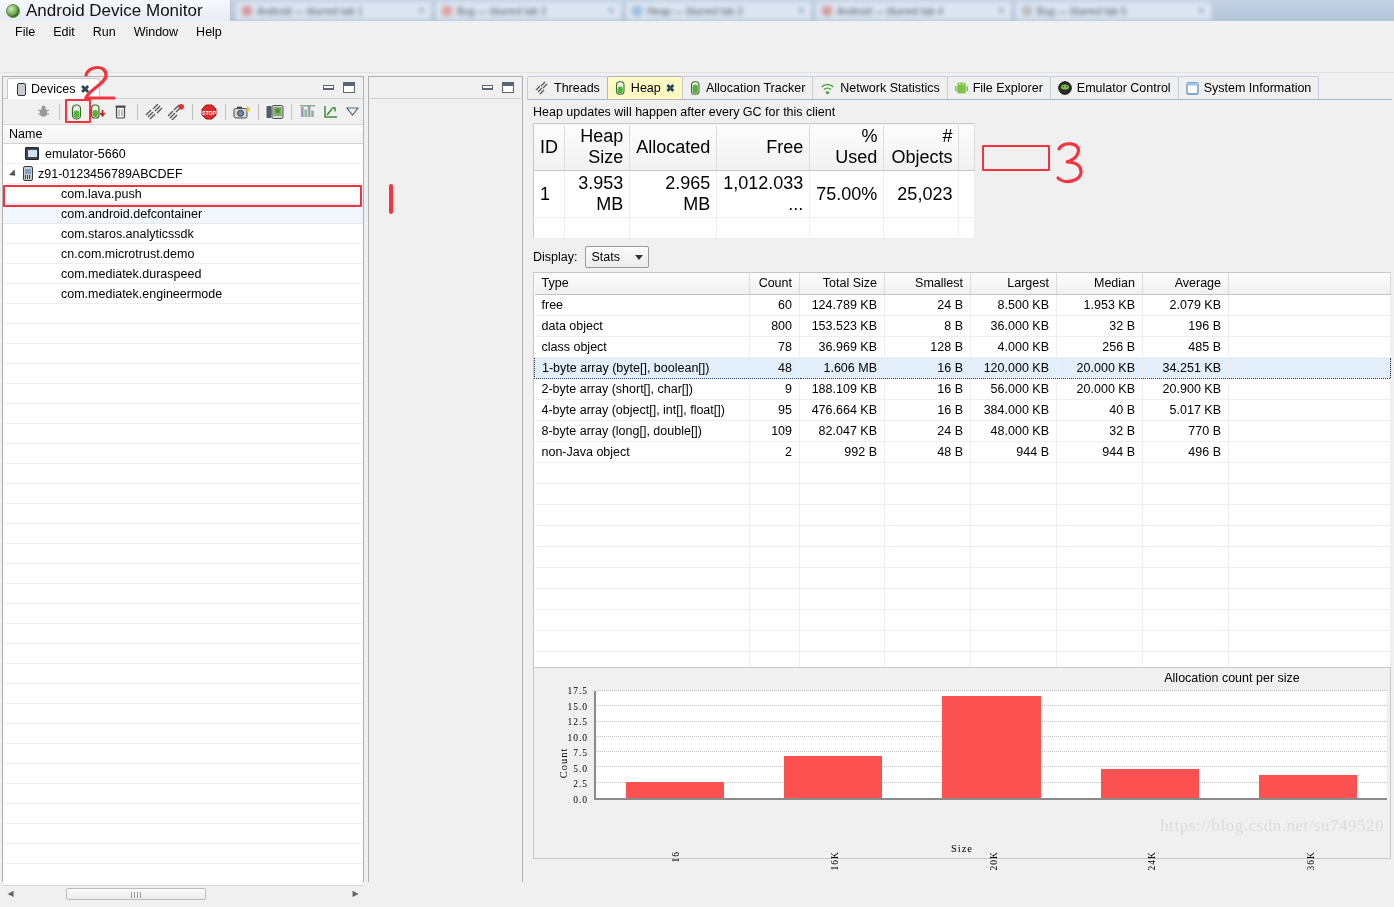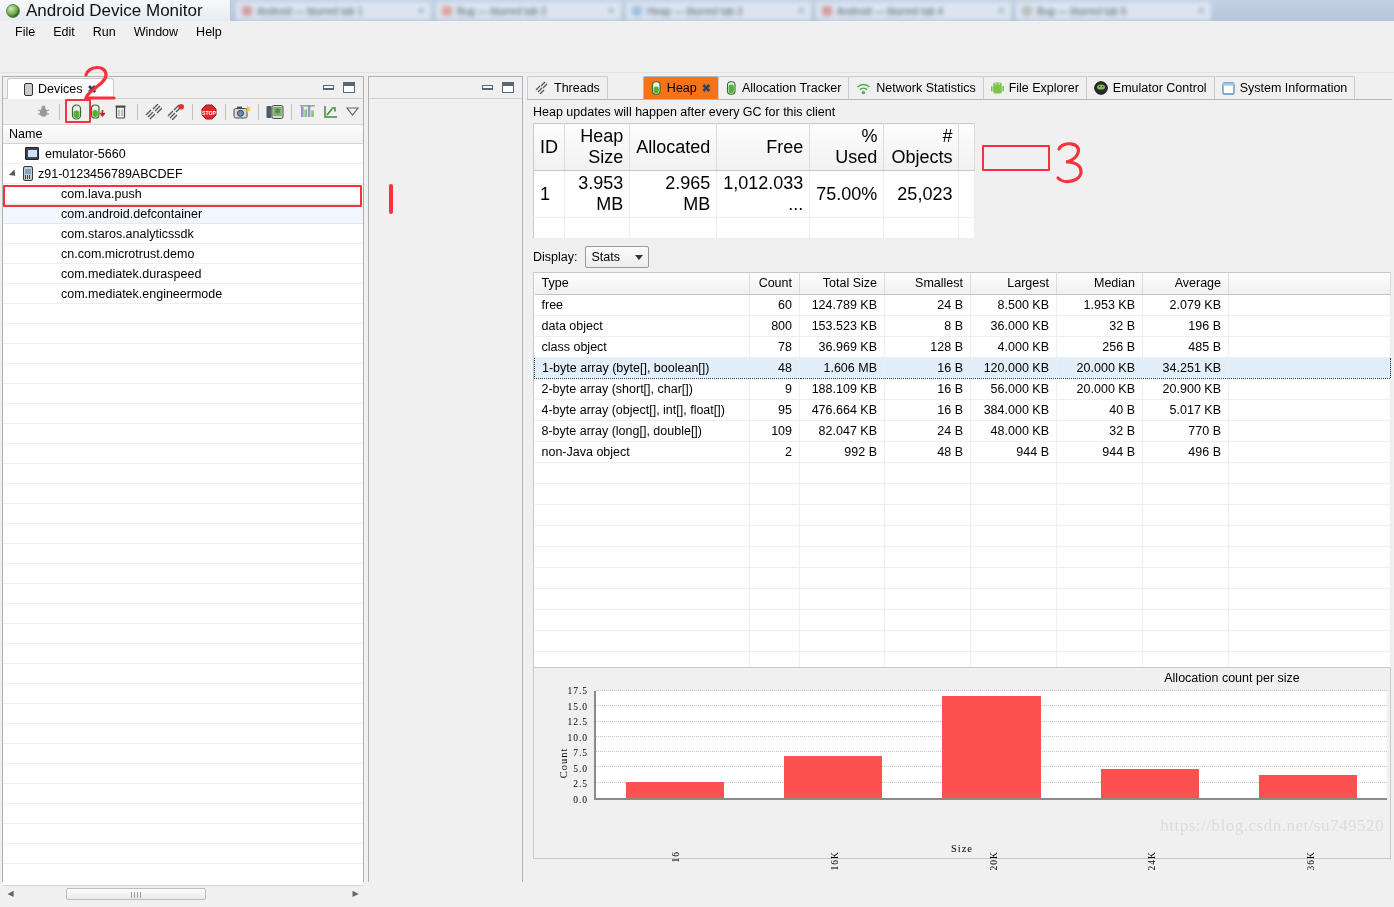--- a/index.html
+++ b/index.html
@@ -61,21 +61,21 @@
 
   
   .view { position: absolute; background: #fff; border: 1px solid #b0b0b0; }
   .view-head {
     height: 22px; background: #f0f0f0;
     display: flex; align-items: center; padding: 0 4px;
     border-bottom: 1px solid #d0d0d0;
   }
   .view-tab {
     display: flex; align-items: center; gap: 5px; height: 21px;
-    padding: 0 16px; font-size: 12.5px;
+    padding: 0 9px; font-size: 12.5px;
     background: #fff; border: 1px solid #c8c8c8; border-bottom: none;
     border-radius: 3px 3px 0 0; position: relative; top: 1px;
   }
   .view-tab .closex { font-size: 11px; color: #30455c; font-weight: bold; }
   .head-btns { margin-left: auto; display: flex; align-items: center; gap: 9px; padding-right: 4px; }
   .btn-min { width: 11px; height: 5px; border: 1px solid #5b6673; border-top: none; border-left: none; border-right: none; box-shadow: inset 0 -3px 0 #fff; }
   .btn-min i { display: block; width: 11px; height: 4px; border: 1px solid #5b6673; }
   .btn-max { width: 12px; height: 11px; border: 1px solid #5b6673; background: #fff; }
   .btn-max i { display: block; height: 3px; background: #5b6673; }
 
@@ -147,21 +147,21 @@
   #right-area { position: absolute; left: 527px; top: 76px; width: 865px; height: 829px; }
   .tabstrip {
     height: 24px; display: flex; align-items: flex-end; background: #f0f0f0;
     border-bottom: 1px solid #aeb7c2;
   }
   .etab {
     display: flex; align-items: center; gap: 5px; height: 23px; padding: 0 7px;
     font-size: 12.5px; background: #f0f0f0; border: 1px solid #c6cdd6;
     border-bottom: none; border-radius: 2px 2px 0 0; margin-right: -1px; white-space: nowrap;
   }
-  .etab.active { background: #f97316; border-color: #aeb7c2; margin-left: 36px; }
+  .etab.active { background: #fef9c3; border-color: #aeb7c2; }
   .etab .closex { font-size: 11px; color: #30455c; font-weight: bold; }
 
   .heap-panel { background: #f0f0f0; height: 805px; position: relative; }
   .heap-note { padding: 5px 6px 4px 6px; font-size: 12.5px; }
 
   
   .heap-sum { margin-left: 6px; border-collapse: collapse; background: #fff;
     border: 1px solid #c8c8c8; font-size: 18px; width: 442px; }
   .heap-sum th {
     background: linear-gradient(#fdfdfd,#f1f1f1); border-right: 1px solid #dcdcdc;

